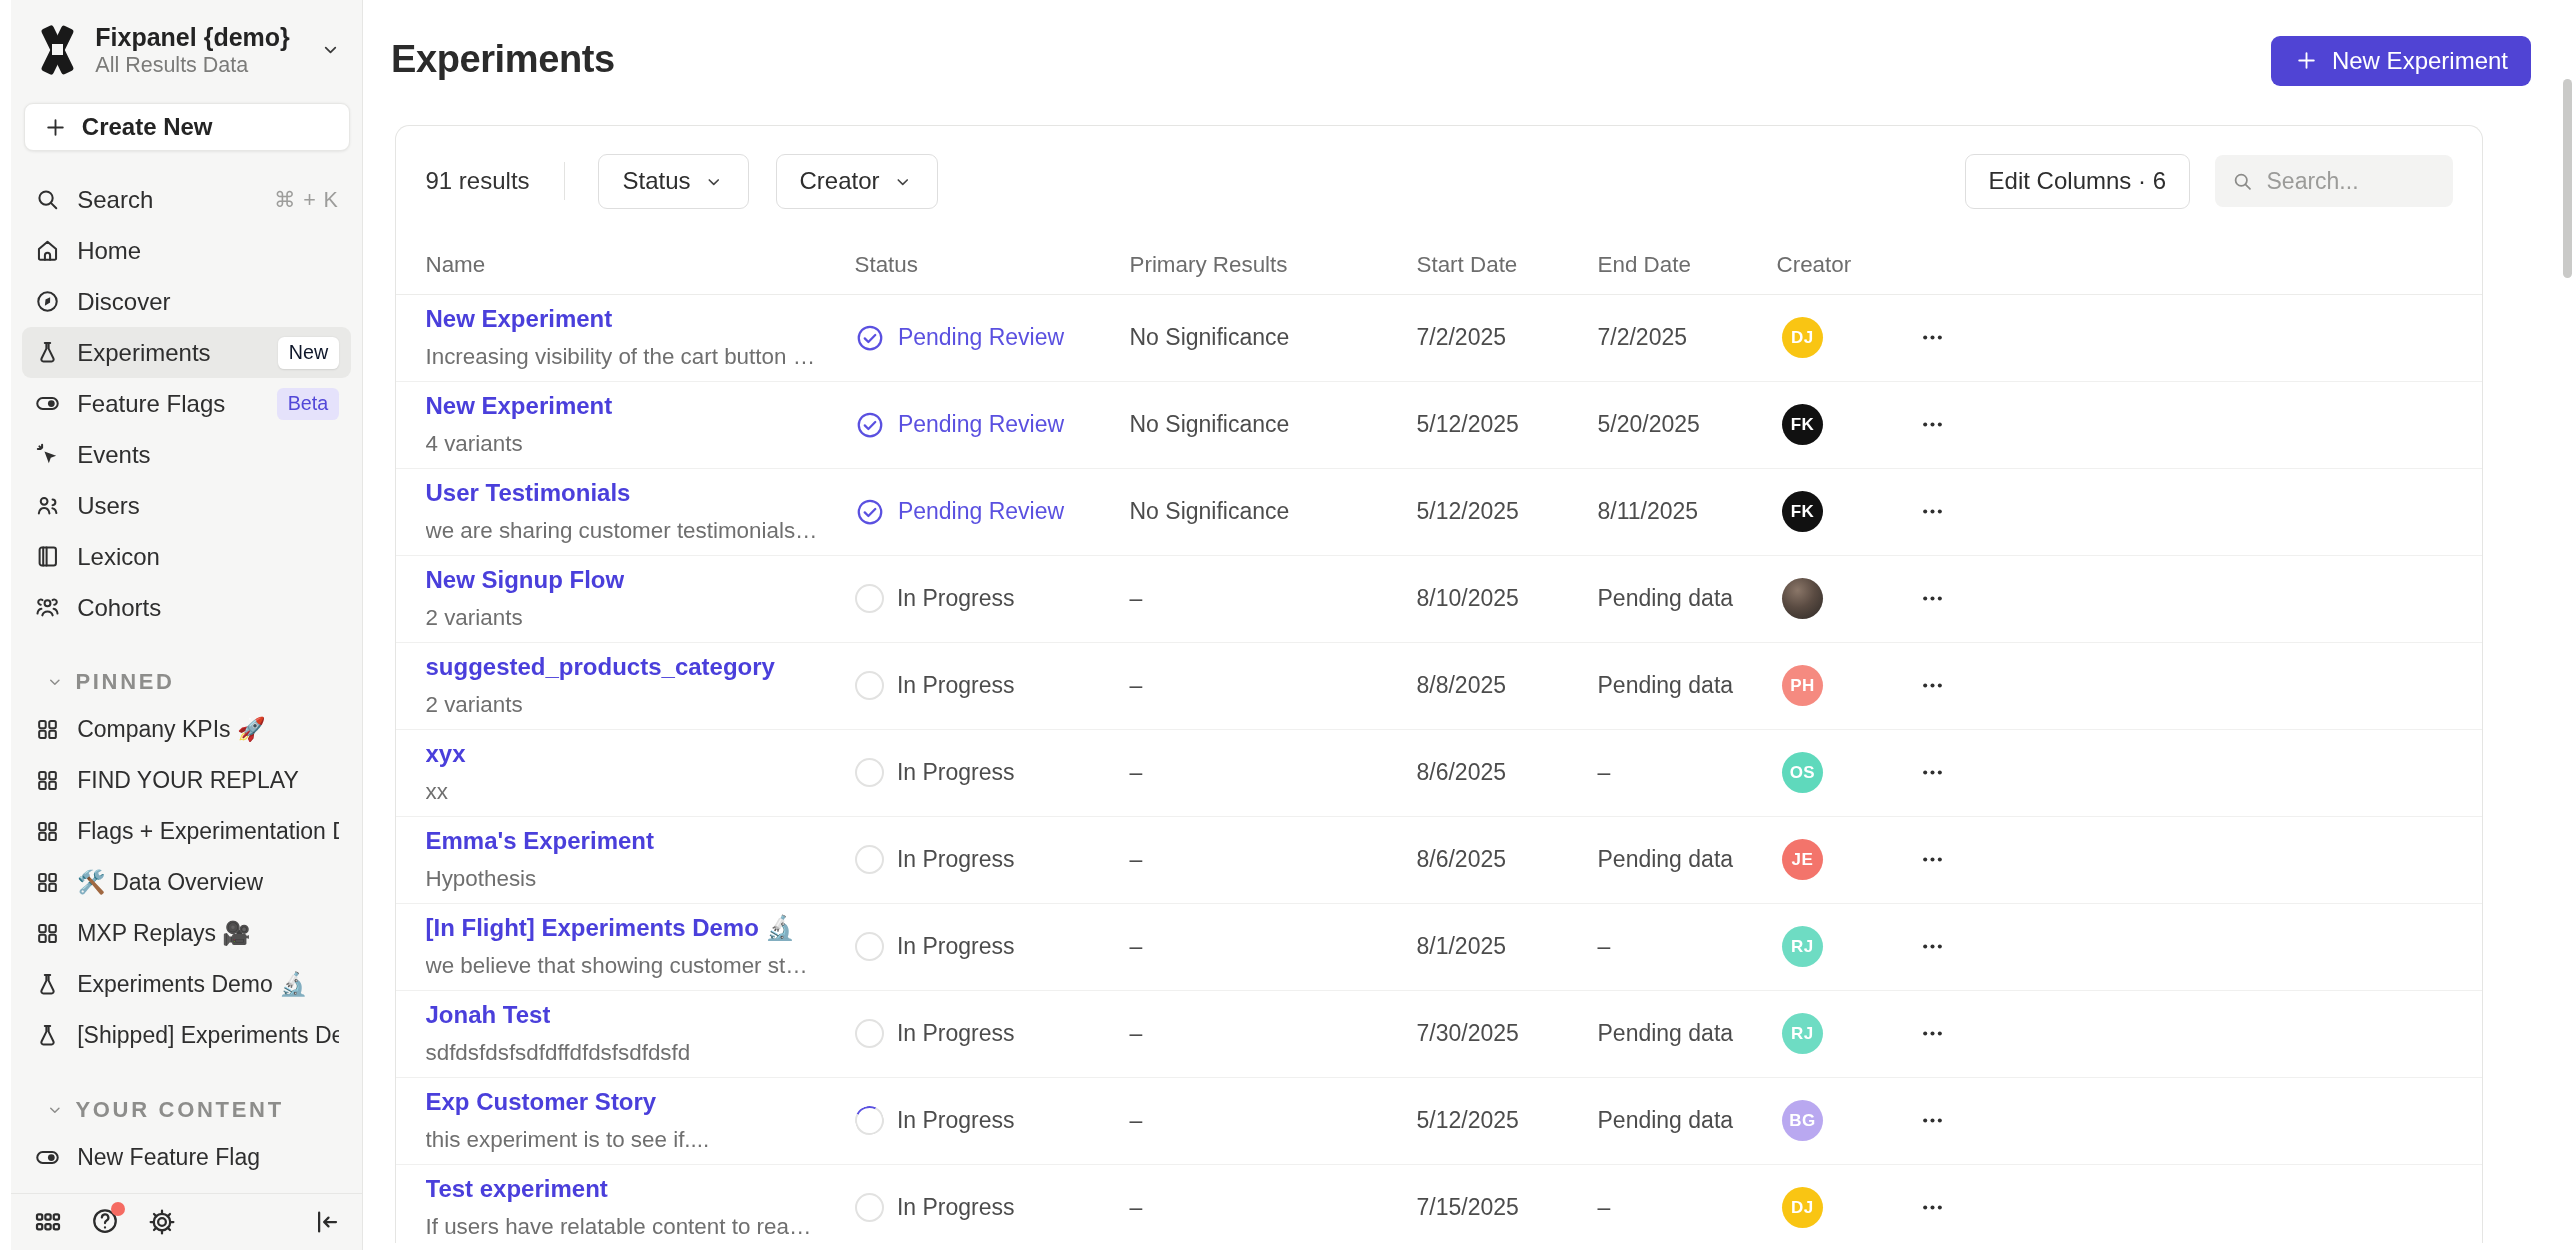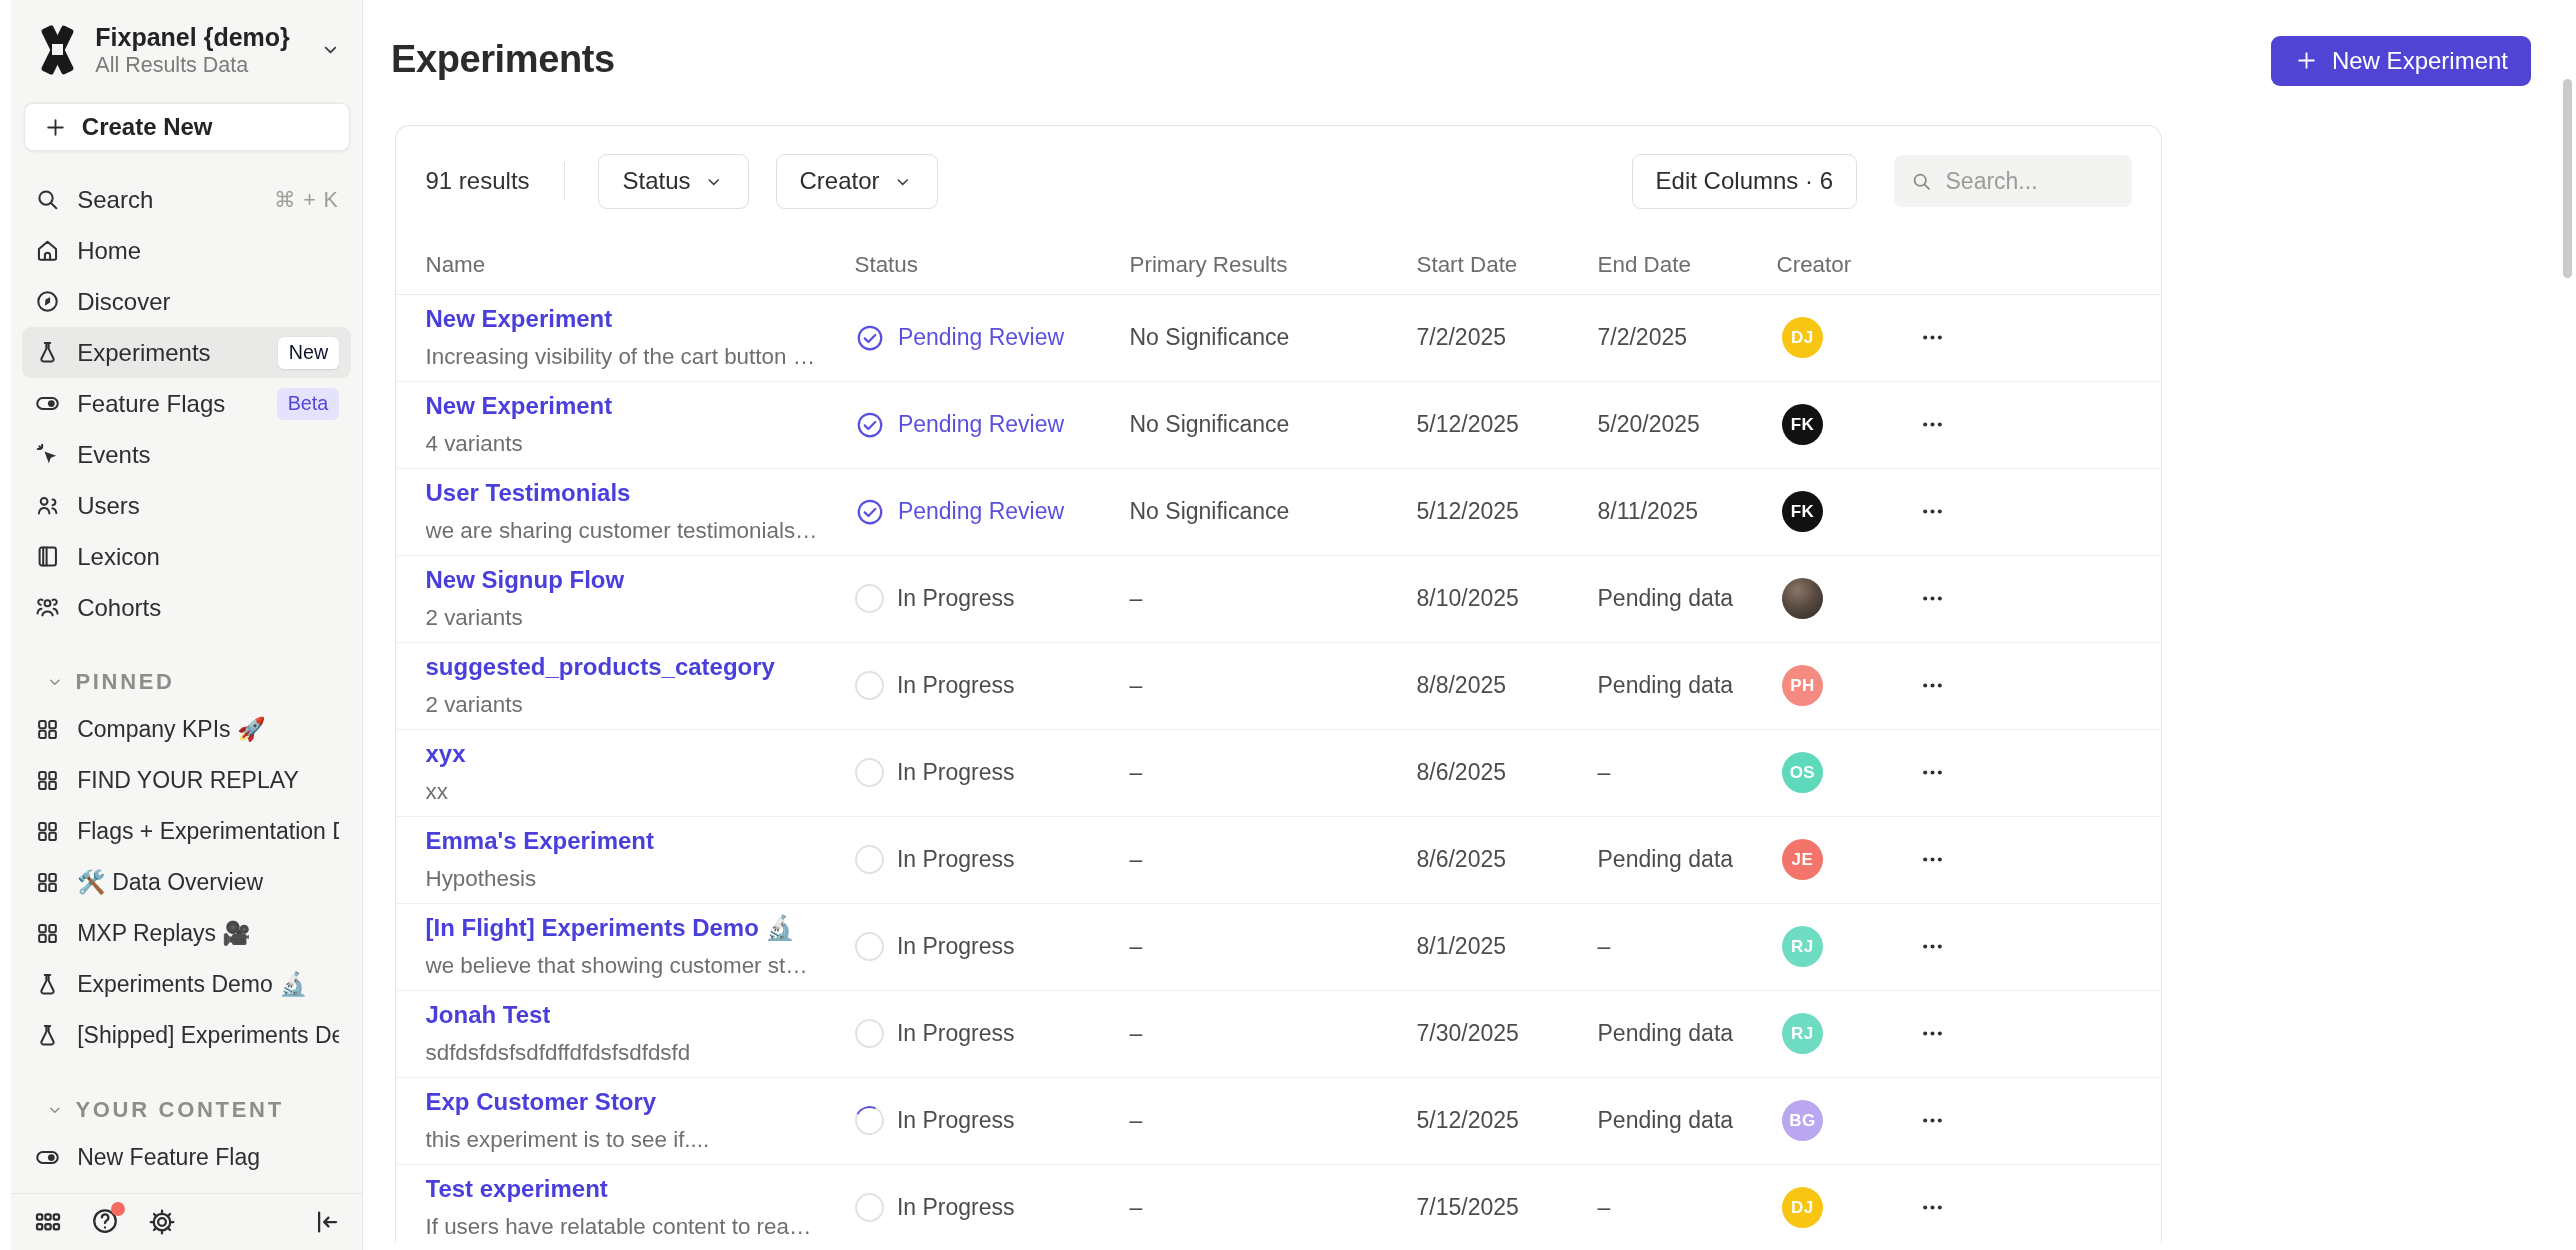--- a/index.html
+++ b/index.html
@@ -54,32 +54,32 @@
 
   
   .main { margin-left:352px; height:1250px; position:relative; background:#ffffff; }
   .main-header { display:flex; align-items:flex-start; justify-content:space-between; padding:34px 45px 0 39px; }
   .page-title { font-size:38px; font-weight:700; color:#2b2b2b; letter-spacing:-0.4px; line-height:50px; }
   .new-exp-btn { display:flex; align-items:center; gap:12.5px; height:50px; padding:0 23px; margin-top:1.8px;
                  background:#5044d4; color:#ffffff; border:none; border-radius:9px; cursor:pointer;
                  font-size:24px; font-weight:500; font-family:inherit; }
   .new-exp-btn .icn { width:25px; height:25px; color:#ffffff; }
 
-  .card { margin:39px 0 0 43px; width:1767px; height:1118px;
+  .card { margin:39px 0 0 43px; width:2088px; height:1118px;
           border:0.9px solid #e5e5e3; border-radius:14.3px 14.3px 0 0; border-bottom:none; background:#fff; overflow:hidden; }
 
   .filter-bar { display:flex; align-items:center; padding:28px 29px 27px 29.5px; }
   .results { font-size:24px; color:#343434; }
   .vdiv { width:0.9px; height:38px; background:#e3e3e1; margin:0 34px; }
   .chip-btn { display:flex; align-items:center; gap:12.5px; height:55px; padding:0 23px; margin-right:27px;
               background:#fff; border:0.9px solid #dedede; border-radius:9px; cursor:pointer;
               font-size:24px; color:#2e2e2e; font-family:inherit; }
   .chip-btn .icn { width:21.5px; height:21.5px; color:#444; }
   .fb-right { margin-left:auto; display:flex; align-items:center; gap:25px; }
-  .editcols { margin-right:12px; }
+  .editcols { margin-right:0; }
   .searchbox { display:flex; align-items:center; gap:12.5px; width:238px; height:52px;
                background:#f3f3f2; border-radius:8px; padding:0 16px; }
   .searchbox .icn { width:23px; height:23px; color:#8b8b89; }
   .searchbox input { border:none; outline:none; background:transparent; width:100%;
                      font-size:23px; color:#333; font-family:inherit; }
   .searchbox input::placeholder { color:#9b9b99; }
 
   .grid-row { display:grid; grid-template-columns:429px 275px 287px 181px 179px 134px 1fr;
               align-items:center; padding:0 29.5px; }
   .thead { height:59px; border-bottom:0.9px solid #ececea; }

